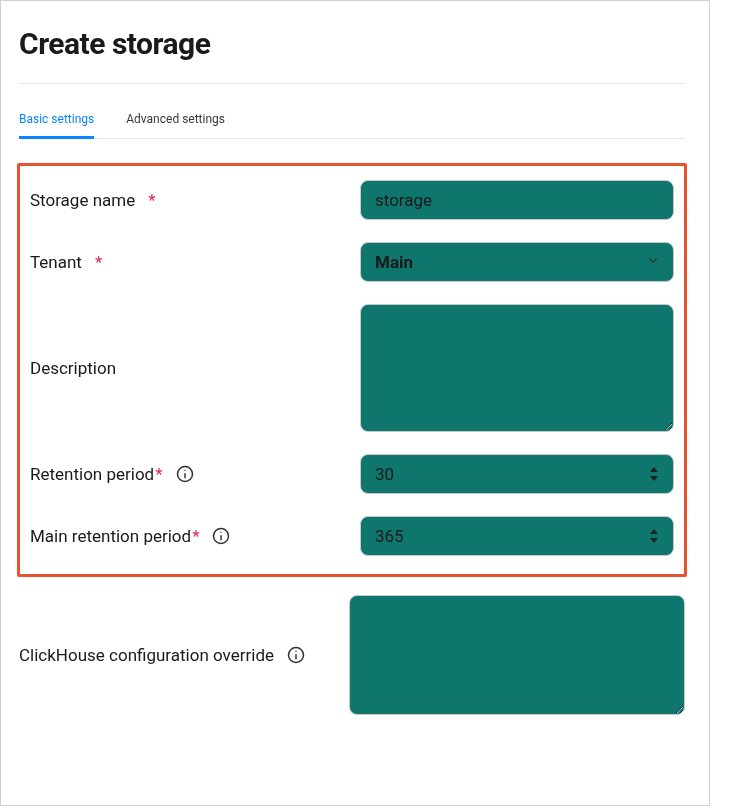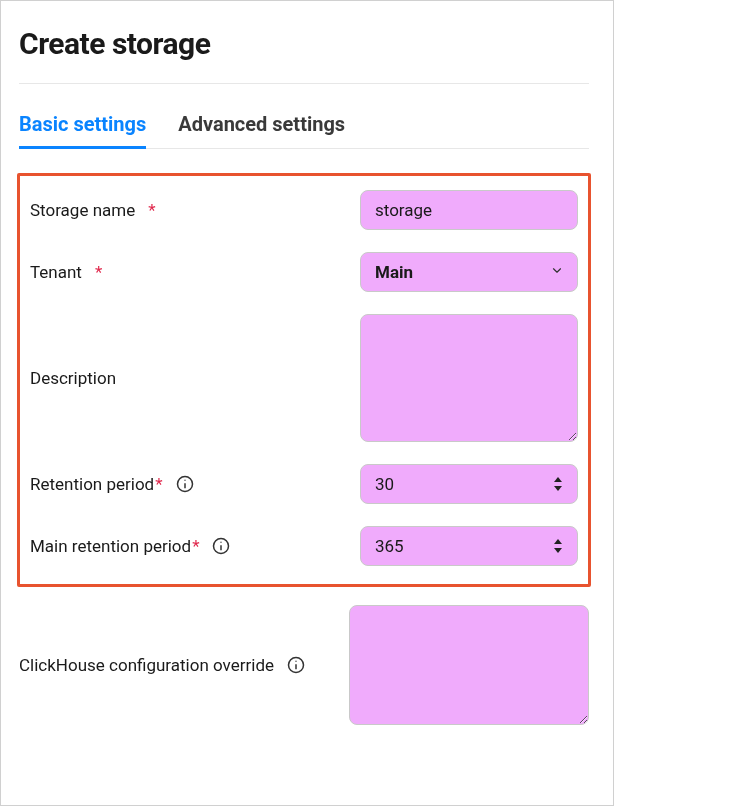--- a/index.html
+++ b/index.html
@@ -3,21 +3,21 @@
   <meta charset="utf-8">
   <style>
     * { box-sizing: border-box; margin: 0; padding: 0; }
     body {
       font-family: -apple-system, BlinkMacSystemFont, "Segoe UI", Roboto, Helvetica, Arial, sans-serif;
       background: #fff;
       color: #1a1a1a;
       font-size: 16px;
     }
     .panel {
-      width: 614px;
+      width: 710px;
       height: 806px;
       border: 1px solid #d0d0d0;
       padding: 25px 24px 0 18px;
       overflow: hidden;
       position: relative;
     }
     .page-title {
       font-size: 30px;
       font-weight: 700;
       letter-spacing: -0.5px;
@@ -25,25 +25,24 @@
     }
     .tabs-wrapper {
       border-top: 1px solid #e7e7e7;
       border-bottom: 1px solid #e7e7e7;
       display: flex;
       gap: 32px;
       padding-top: 28px;
     }
     .tab {
       padding: 0 0 12px 0;
-      font-size: 20px;
+      font-size: 12px;
       color: #3a3a3a;
       cursor: pointer;
       position: relative;
-      font-weight: bold;
     }
     .tab.active {
       color: #0a84ff;
     }
     .tab.active::after {
       content: "";
       position: absolute;
       left: 0; right: 0; bottom: -1px;
       height: 3px;
       background: #0a84ff;
@@ -83,21 +82,21 @@
       display: flex;
     }
     .fld, .sel, .texta {
       width: 100%;
       border: 1px solid #c9c9c9;
       border-radius: 8px;
       font-size: 17px;
       padding: 9px 14px;
       font-family: inherit;
       color: #1a1a1a;
-      background: #f0abfc;
+      background: #0f766e;
     }
     .texta {
       min-height: 128px;
       resize: both;
     }
     .select-wrapper {
       position: relative;
       width: 100%;
     }
     .select-wrapper .fld {

